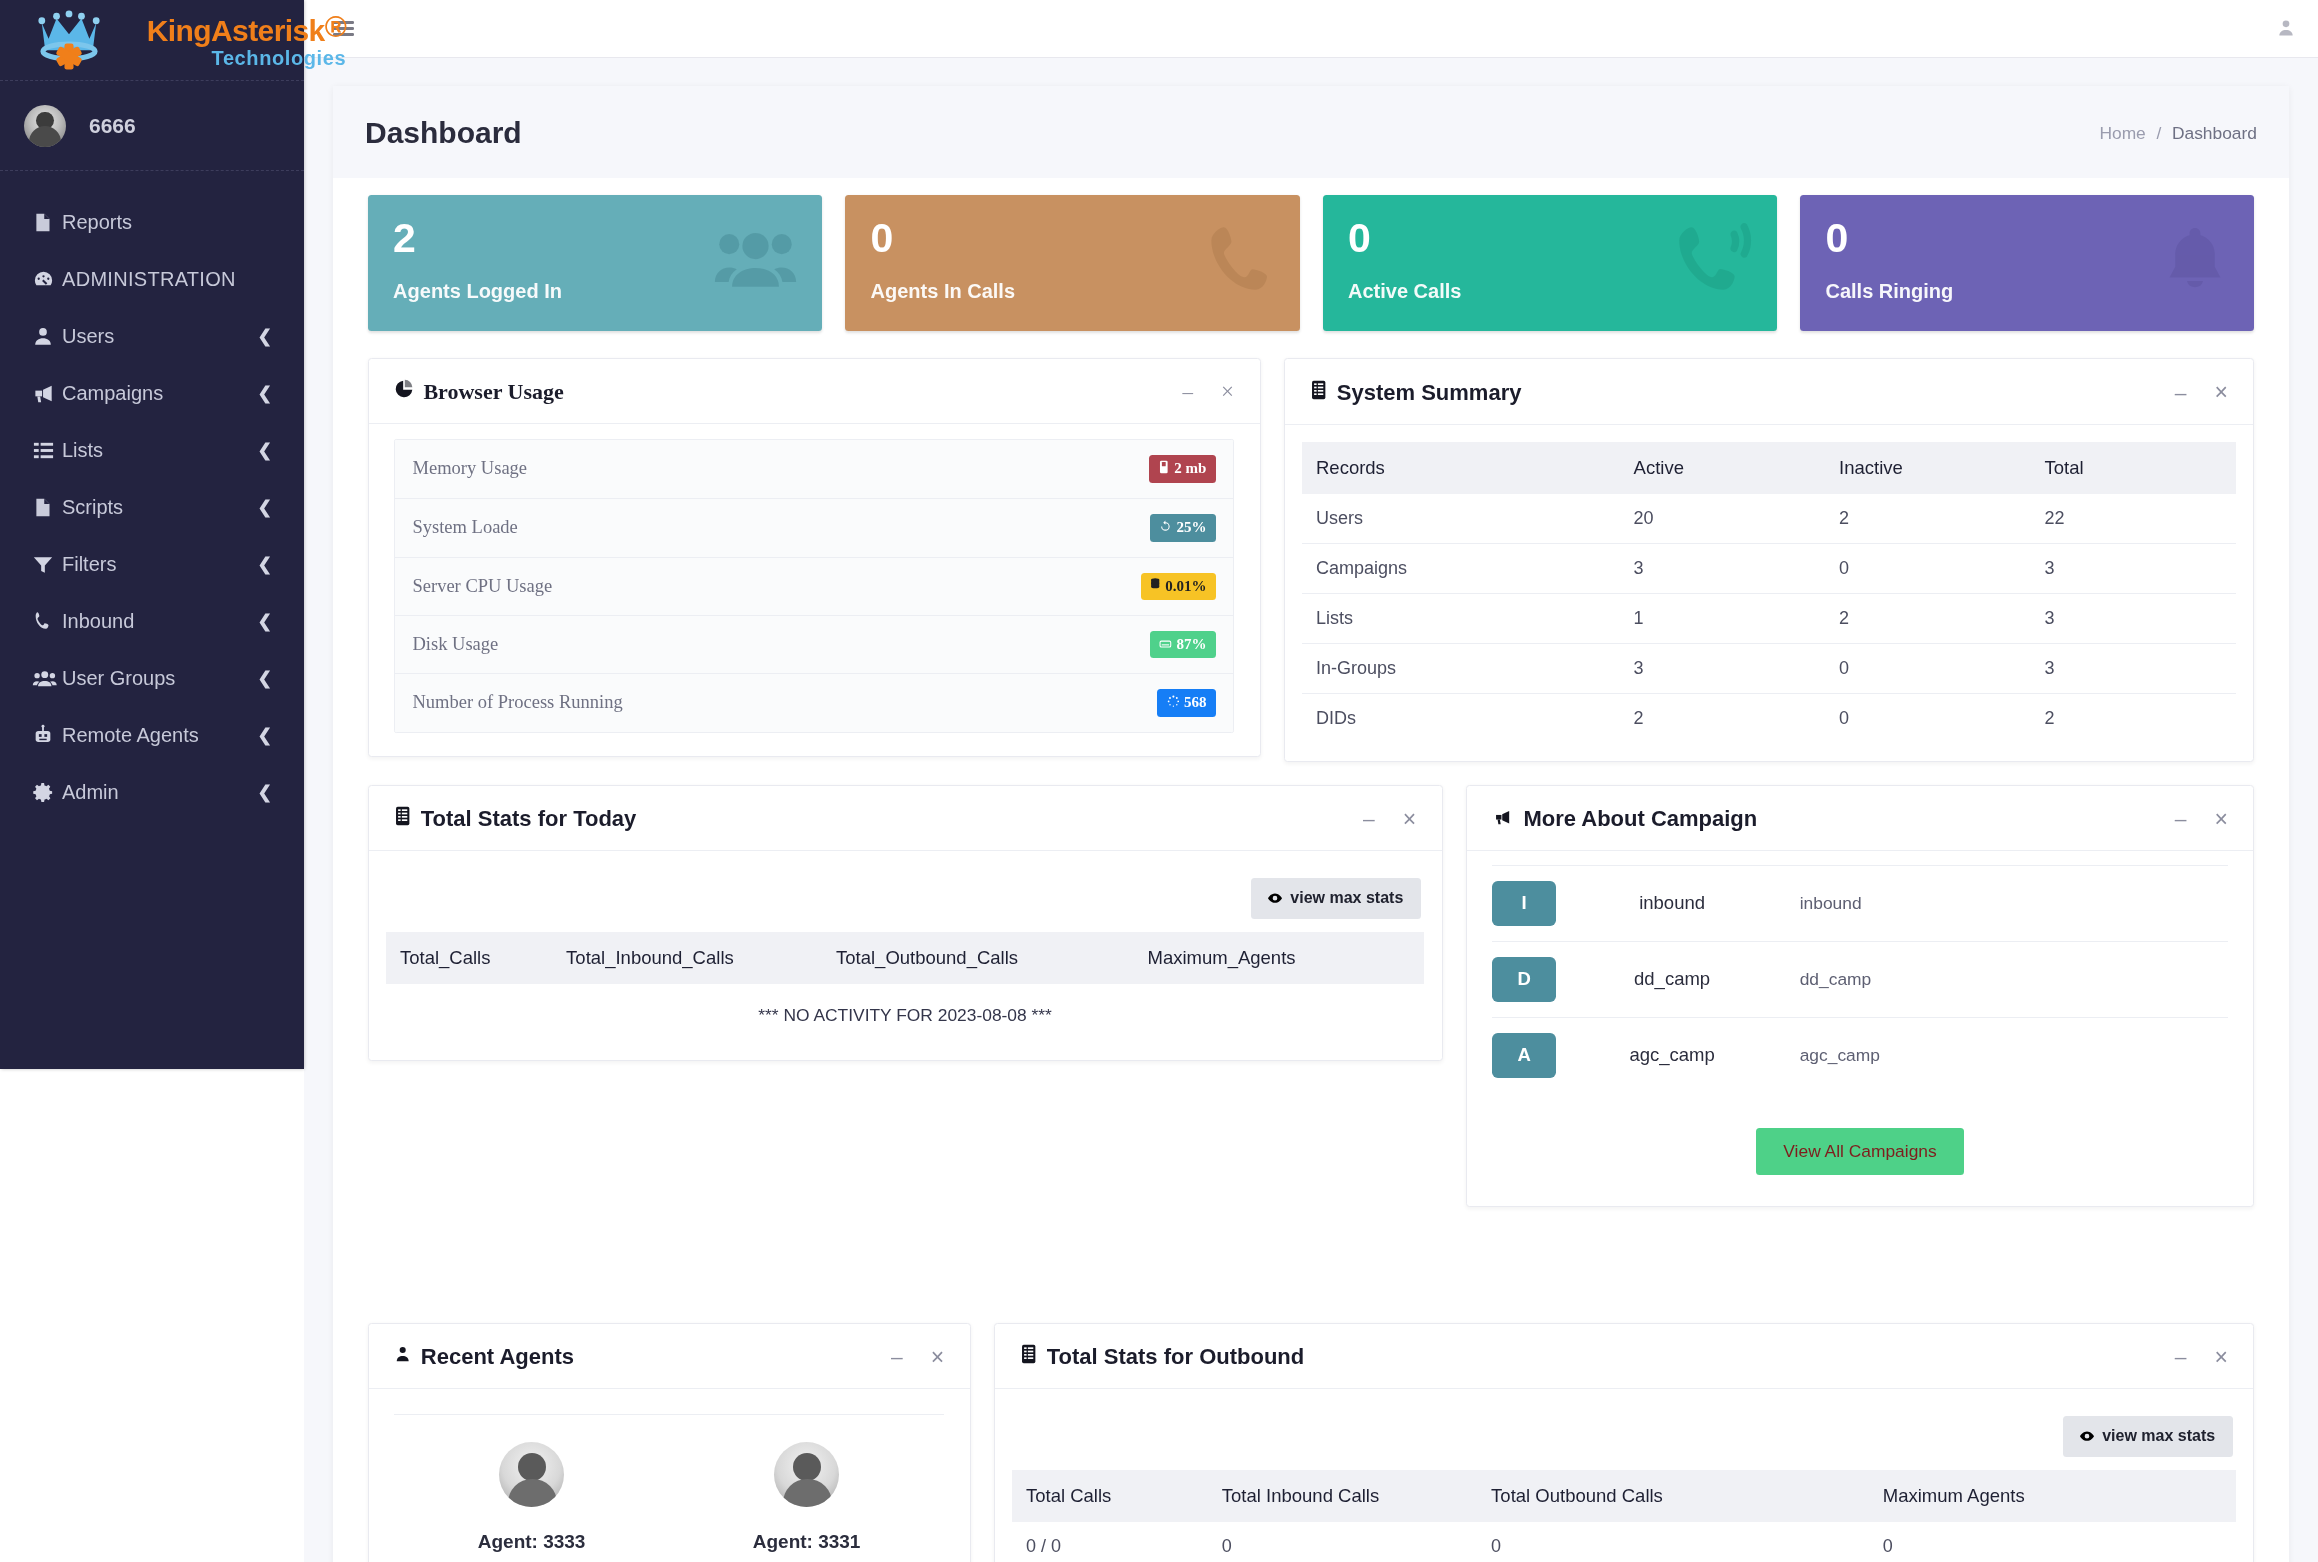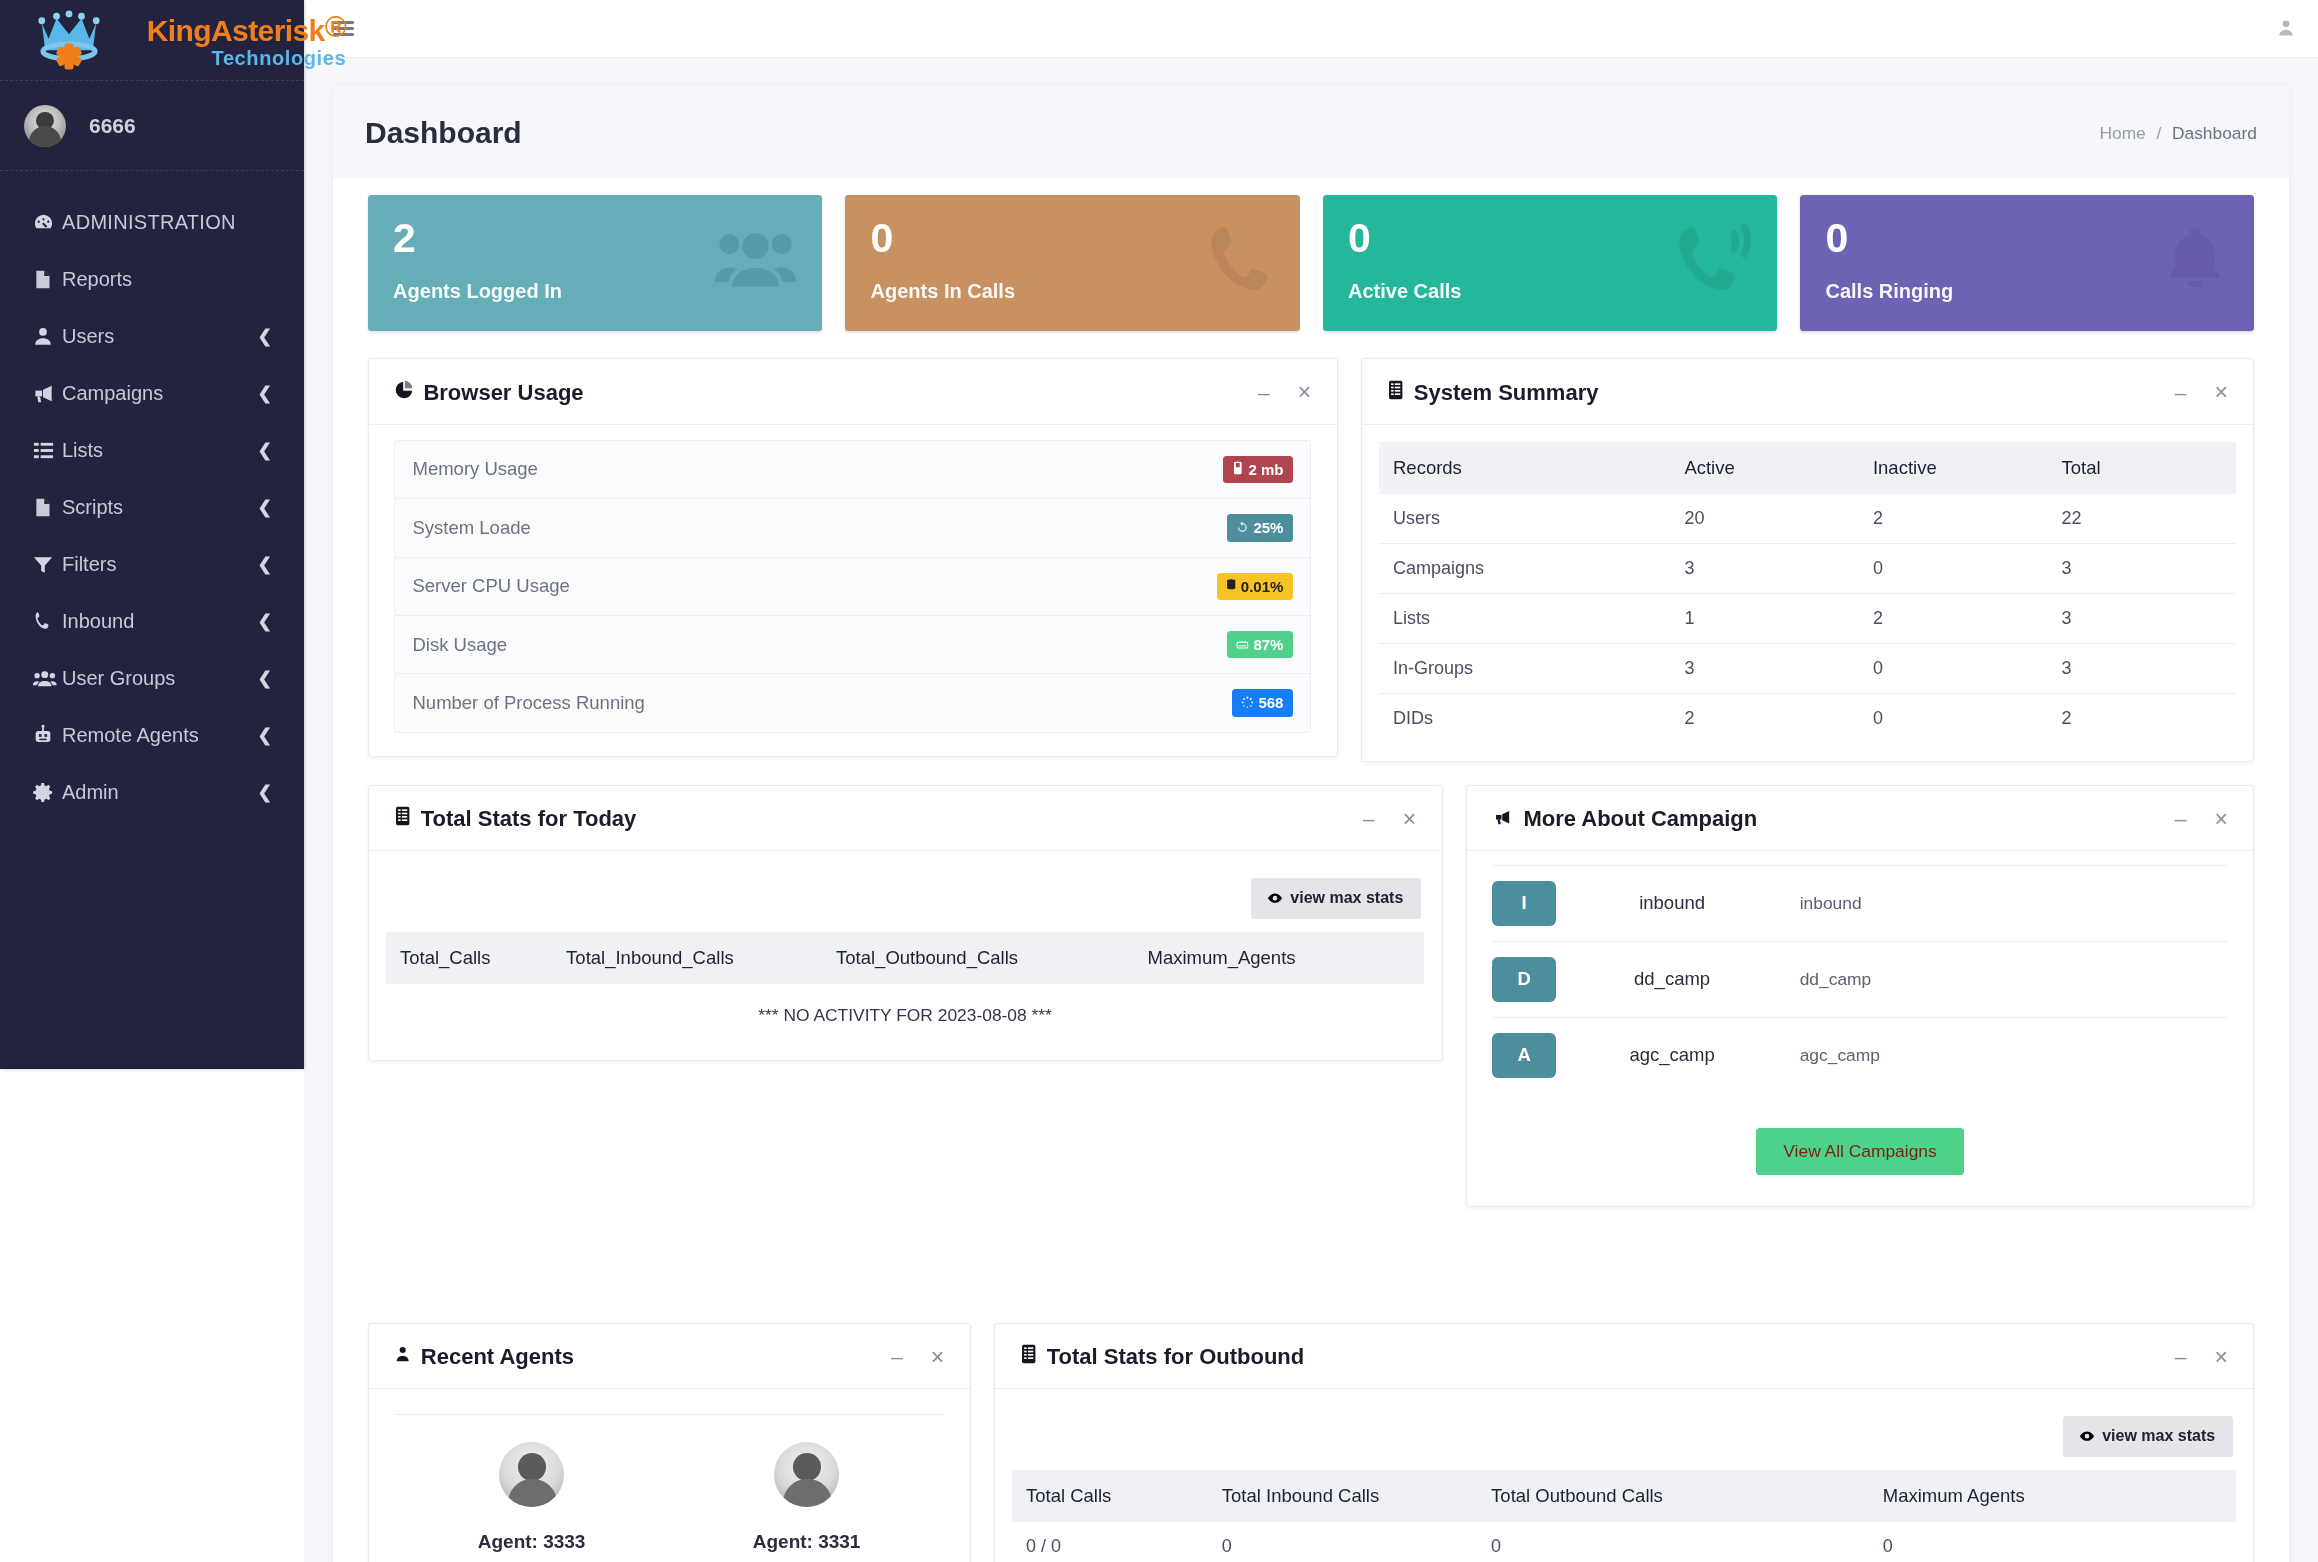--- a/index.html
+++ b/index.html
@@ -238,36 +238,36 @@
 
     <div class="user-row">
       <div class="avatar-sm"></div>
       <span class="user-name">6666</span>
     </div>
 
     <nav class="nav">
 
       <div class="nav-item">
         <span class="nav-ico">
-          <svg width="23" height="23" viewBox="0 0 24 24">
-              <path d="M12 4a9 9 0 00-9 9 8.9 8.9 0 001.6 5.1h14.8A8.9 8.9 0 0021 13a9 9 0 00-9-9zm0 3.5a1.2 1.2 0 110 2.4 1.2 1.2 0 010-2.4zM7 10a1.2 1.2 0 110 2.4A1.2 1.2 0 017 10zm10 0a1.2 1.2 0 110 2.4A1.2 1.2 0 0117 10zm-5 2l4 4-1.5 1.5-4-4z"></path>
-            </svg>
-        </span>
-        <span class="nav-label caps">ADMINISTRATION</span>
-        <span class="nav-caret"></span>
-      </div>
-
-      <div class="nav-item">
-        <span class="nav-ico">
           <svg width="21" height="23" viewBox="0 0 24 24">
               <path d="M5 2h9l6 6v14H5z" opacity=".95"></path>
               <path d="M14 2v6h6" fill="#232340"></path>
             </svg>
         </span>
         <span class="nav-label">Reports</span>
+        <span class="nav-caret"></span>
+      </div>
+
+      <div class="nav-item">
+        <span class="nav-ico">
+          <svg width="23" height="23" viewBox="0 0 24 24">
+              <path d="M12 4a9 9 0 00-9 9 8.9 8.9 0 001.6 5.1h14.8A8.9 8.9 0 0021 13a9 9 0 00-9-9zm0 3.5a1.2 1.2 0 110 2.4 1.2 1.2 0 010-2.4zM7 10a1.2 1.2 0 110 2.4A1.2 1.2 0 017 10zm10 0a1.2 1.2 0 110 2.4A1.2 1.2 0 0117 10zm-5 2l4 4-1.5 1.5-4-4z"></path>
+            </svg>
+        </span>
+        <span class="nav-label caps">ADMINISTRATION</span>
         <span class="nav-caret"></span>
       </div>
 
       <div class="nav-item">
         <span class="nav-ico">
           <svg width="22" height="23" viewBox="0 0 24 24">
               <circle cx="12" cy="7" r="4.2"></circle>
               <path d="M3.5 21c0-4.4 3.8-7 8.5-7s8.5 2.6 8.5 7z"></path>
             </svg>
         </span>
@@ -450,21 +450,21 @@
               <svg width="72" height="77" viewBox="0 0 24 24" fill="#4a4188">
                   <path d="M12 1.5c-1 0-1.8.8-1.8 1.8v.6A6.7 6.7 0 005.4 10v4.4L3.5 18h17L18.6 14.4V10a6.7 6.7 0 00-4.8-6.1v-.6c0-1-.8-1.8-1.8-1.8z"></path>
                   <path d="M9.3 19.2a2.8 2.8 0 005.4 0z"></path>
                 </svg>
             </div>
           </div>
         </section>
 
         <section class="row">
 
-          <div class="panel" style="width:970px;">
+          <div class="panel" style="width:893px;font-family:Liberation Serif, serif;">
             <div class="panel-head">
               <div class="panel-title">
                 <span>
                   <svg width="20" height="20" viewBox="0 0 24 24">
                       <path d="M11 2A10 10 0 1022 13h-11z"></path>
                       <path d="M13 1v9h9A9.2 9.2 0 0013 1z" opacity=".55"></path>
                     </svg>
                 </span>
                 <span>Browser Usage</span>
               </div>

